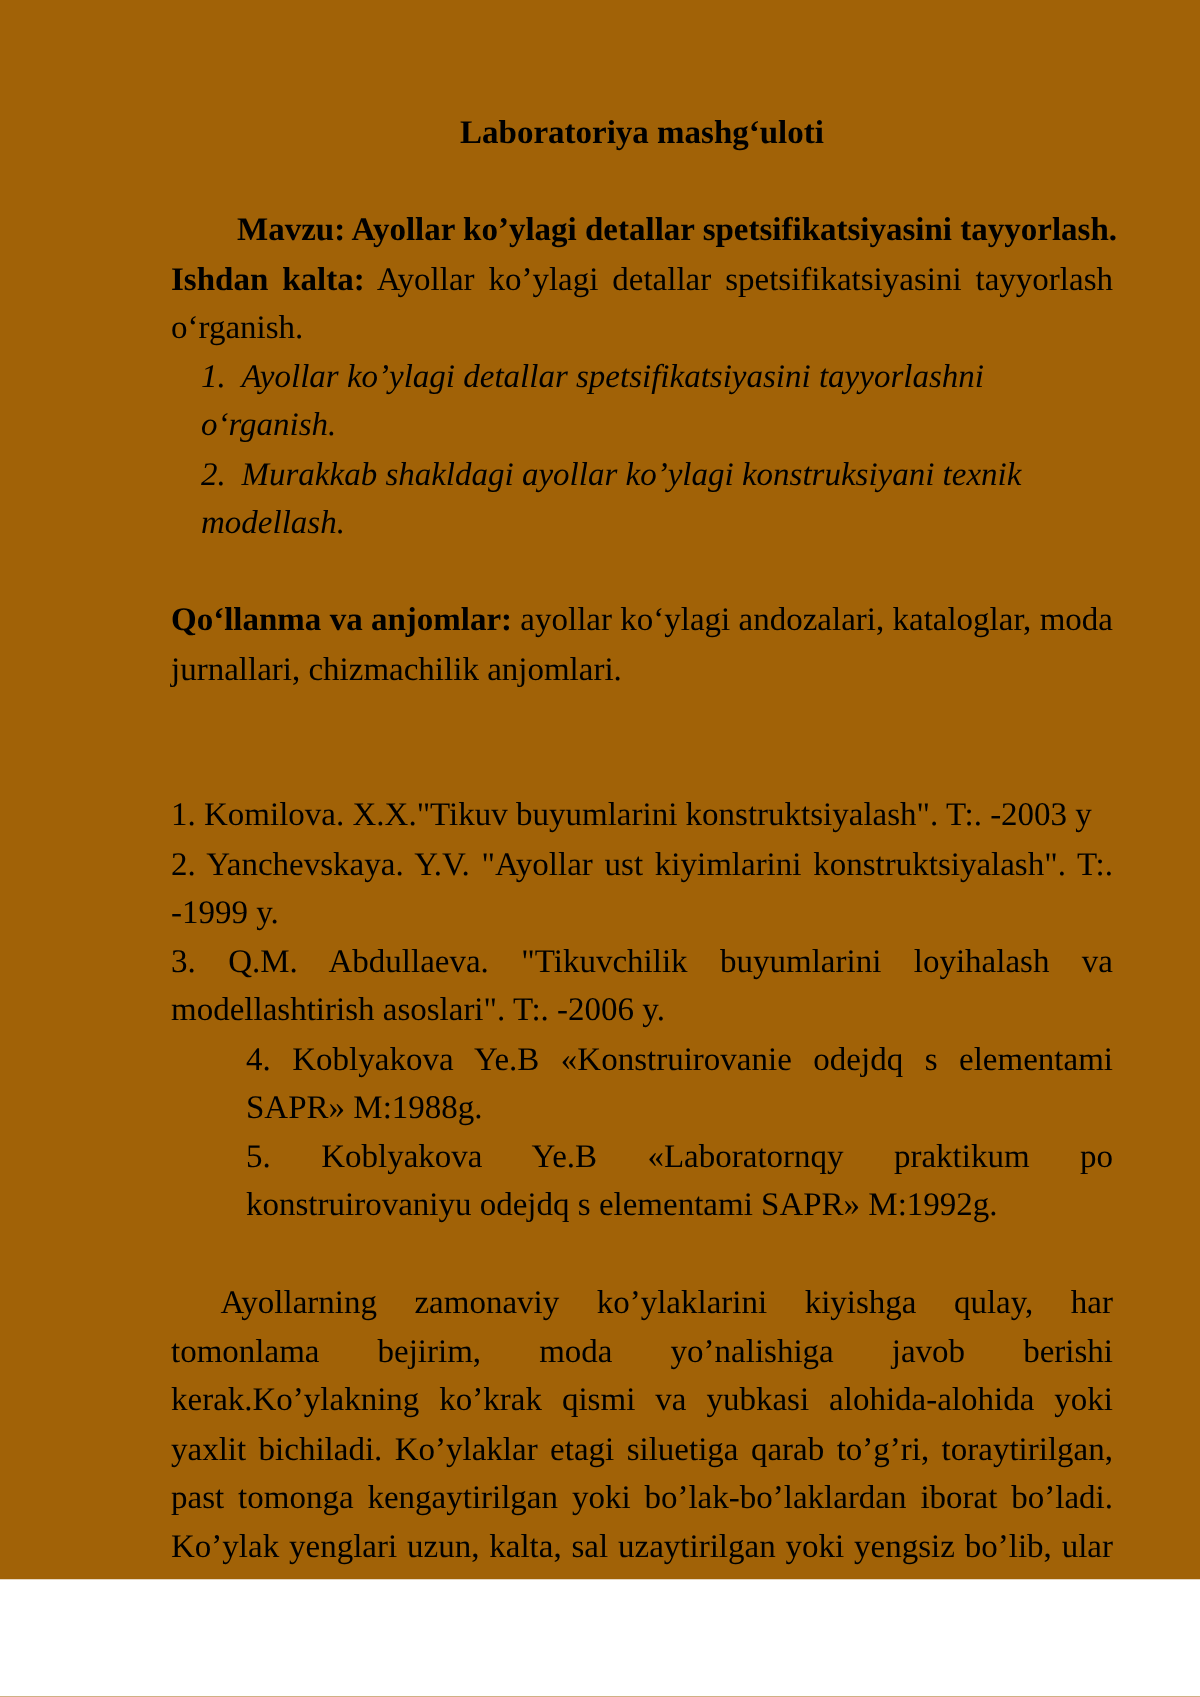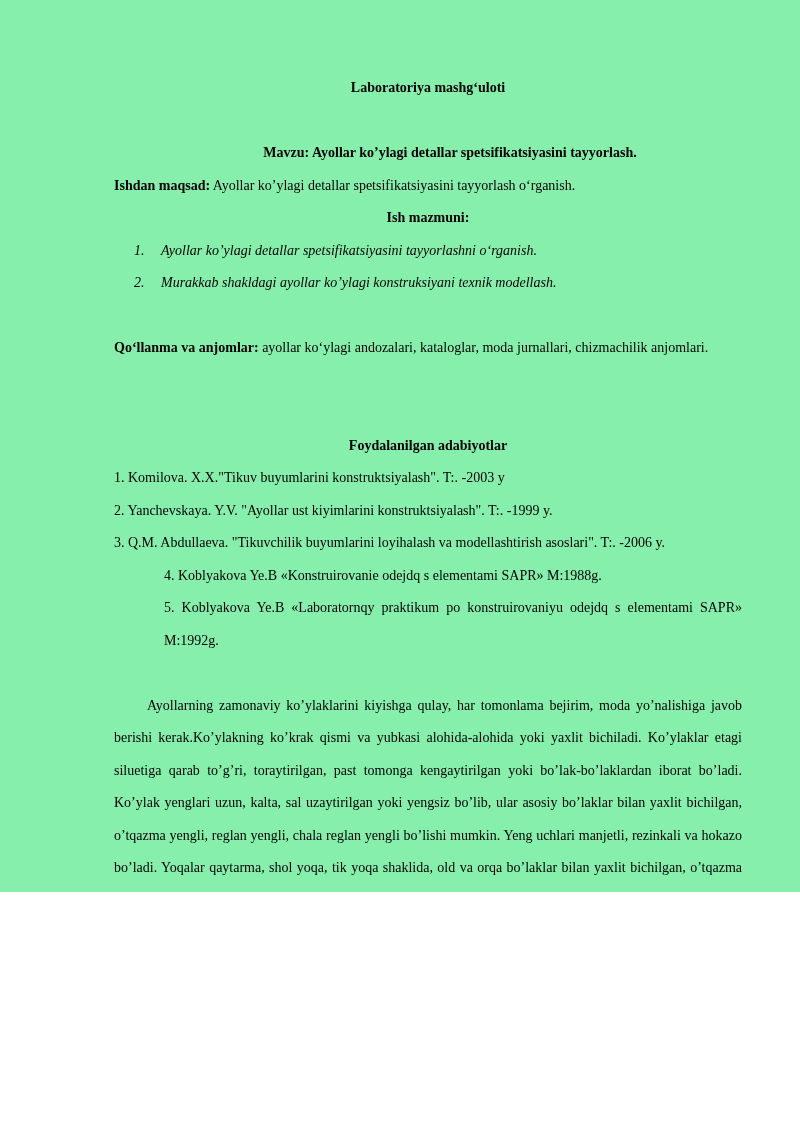--- a/index.html
+++ b/index.html
@@ -1,24 +1,24 @@
 <!DOCTYPE html>
 <html><head>
 <meta charset="utf-8">
 <style>
   html, body { margin: 0; padding: 0; background: #ffffff; }
   .page {
     position: relative;
     width: 800px;
-    height: 892px;
+    height: 1053px;
     box-sizing: border-box;
-    background: #86efac;
+    background: #a16207;
     padding: 72px 58px 0 114px;
     font-family: "Liberation Serif", "DejaVu Serif", serif;
-    font-size: 14px;
+    font-size: 22px;
     line-height: 32.5px;
     color: #000000;
     overflow: hidden;
   }
   .blank { height: 32.5px; }
   .doc-title {
     text-align: center;
     font-weight: bold;
   }
   .topic-line {
@@ -51,36 +51,34 @@
 <body>
 
 <div class="page">
 
   <div class="doc-title">Laboratoriya mashg‘uloti</div>
 
   <div class="blank"></div>
 
   <div class="topic-line"><span class="bold">Mavzu:</span><span class="bold"> Ayollar ko’ylagi detallar spetsifikatsiyasini tayyorlash.</span></div>
 
-  <div class="goal-line"><span class="bold">Ishdan maqsad:</span><span> Ayollar ko’ylagi detallar spetsifikatsiyasini tayyorlash o‘rganish.</span></div>
+  <div class="goal-line"><span class="bold">Ishdan kalta:</span><span> Ayollar ko’ylagi detallar spetsifikatsiyasini tayyorlash o‘rganish.</span></div>
 
-  <div class="center-heading">Ish mazmuni:</div>
 
   <div class="list-item"><span class="num">1.</span><span>Ayollar ko’ylagi detallar spetsifikatsiyasini tayyorlashni o‘rganish.</span></div>
 
   <div class="list-item"><span class="num">2.</span><span>Murakkab shakldagi ayollar ko’ylagi konstruksiyani texnik modellash.</span></div>
 
   <div class="blank"></div>
 
   <div class="tools-para"><span class="bold">Qo‘llanma va anjomlar:</span><span> ayollar ko‘ylagi andozalari, kataloglar, moda jurnallari, chizmachilik anjomlari.</span></div>
 
   <div class="blank"></div>
   <div class="blank"></div>
 
-  <div class="center-heading">Foydalanilgan adabiyotlar</div>
 
   <div class="ref-item">1. Komilova. X.X."Tikuv buyumlarini konstruktsiyalash". T:. -2003 y</div>
   <div class="ref-item">2. Yanchevskaya. Y.V. "Ayollar ust kiyimlarini konstruktsiyalash". T:. -1999 y.</div>
   <div class="ref-item">3. Q.M. Abdullaeva. "Tikuvchilik buyumlarini loyihalash va modellashtirish asoslari". T:. -2006 y.</div>
   <div class="ref-item sp">4. Koblyakova Ye.B «Konstruirovanie odejdq s elementami SAPR» M:1988g.</div>
   <div class="ref-item sp">5. Koblyakova Ye.B «Laboratornqy praktikum po konstruirovaniyu odejdq s elementami SAPR» M:1992g.</div>
 
   <div class="blank"></div>
 
   <div class="body-para">Ayollarning zamonaviy ko’ylaklarini kiyishga qulay, har tomonlama bejirim, moda yo’nalishiga javob berishi kerak.Ko’ylakning ko’krak qismi va yubkasi alohida-alohida yoki yaxlit bichiladi. Ko’ylaklar etagi siluetiga qarab to’g’ri, toraytirilgan, past tomonga kengaytirilgan yoki bo’lak-bo’laklardan iborat bo’ladi. Ko’ylak yenglari uzun, kalta, sal uzaytirilgan yoki yengsiz bo’lib, ular asosiy bo’laklar bilan yaxlit bichilgan, o’tqazma yengli, reglan yengli, chala reglan yengli bo’lishi mumkin. Yeng uchlari manjetli, rezinkali va hokazo bo’ladi. Yoqalar qaytarma, shol yoqa, tik yoqa shaklida, old va orqa bo’laklar bilan yaxlit bichilgan, o’tqazma yoki turli xil bezakli bo’lishi mumkin. Yoqa o’mizi aylana, to’g’ri</div>

